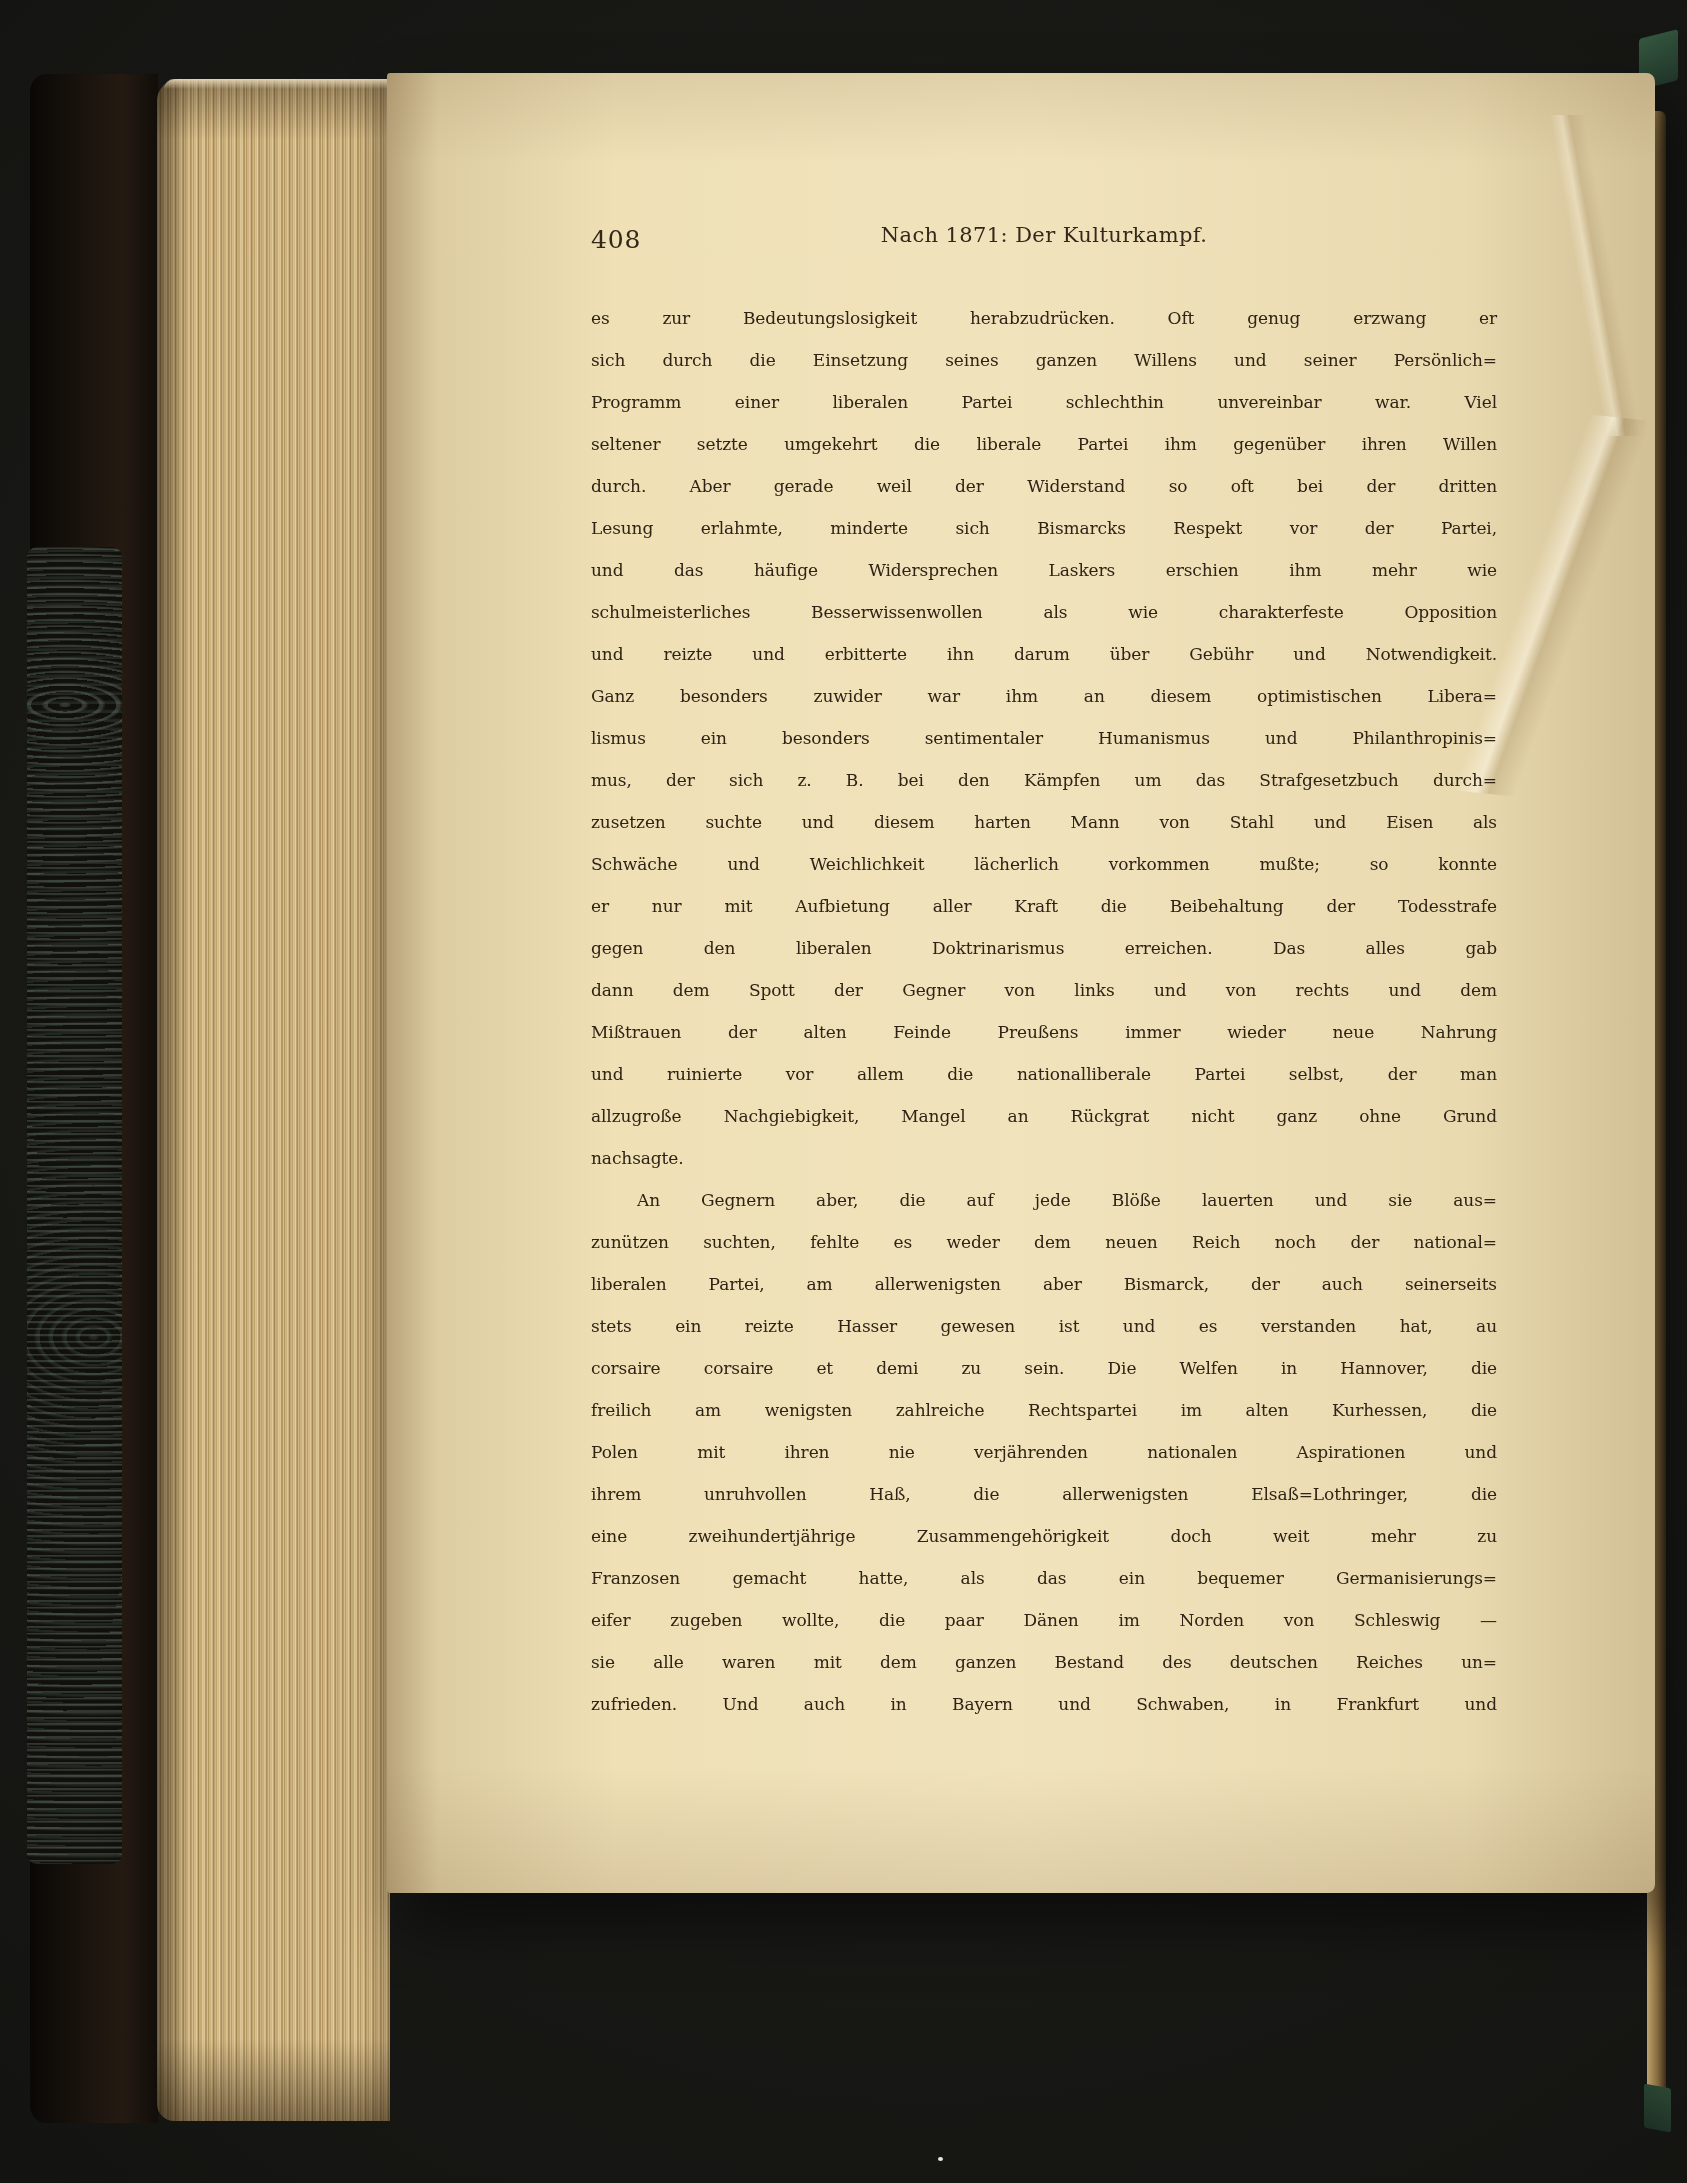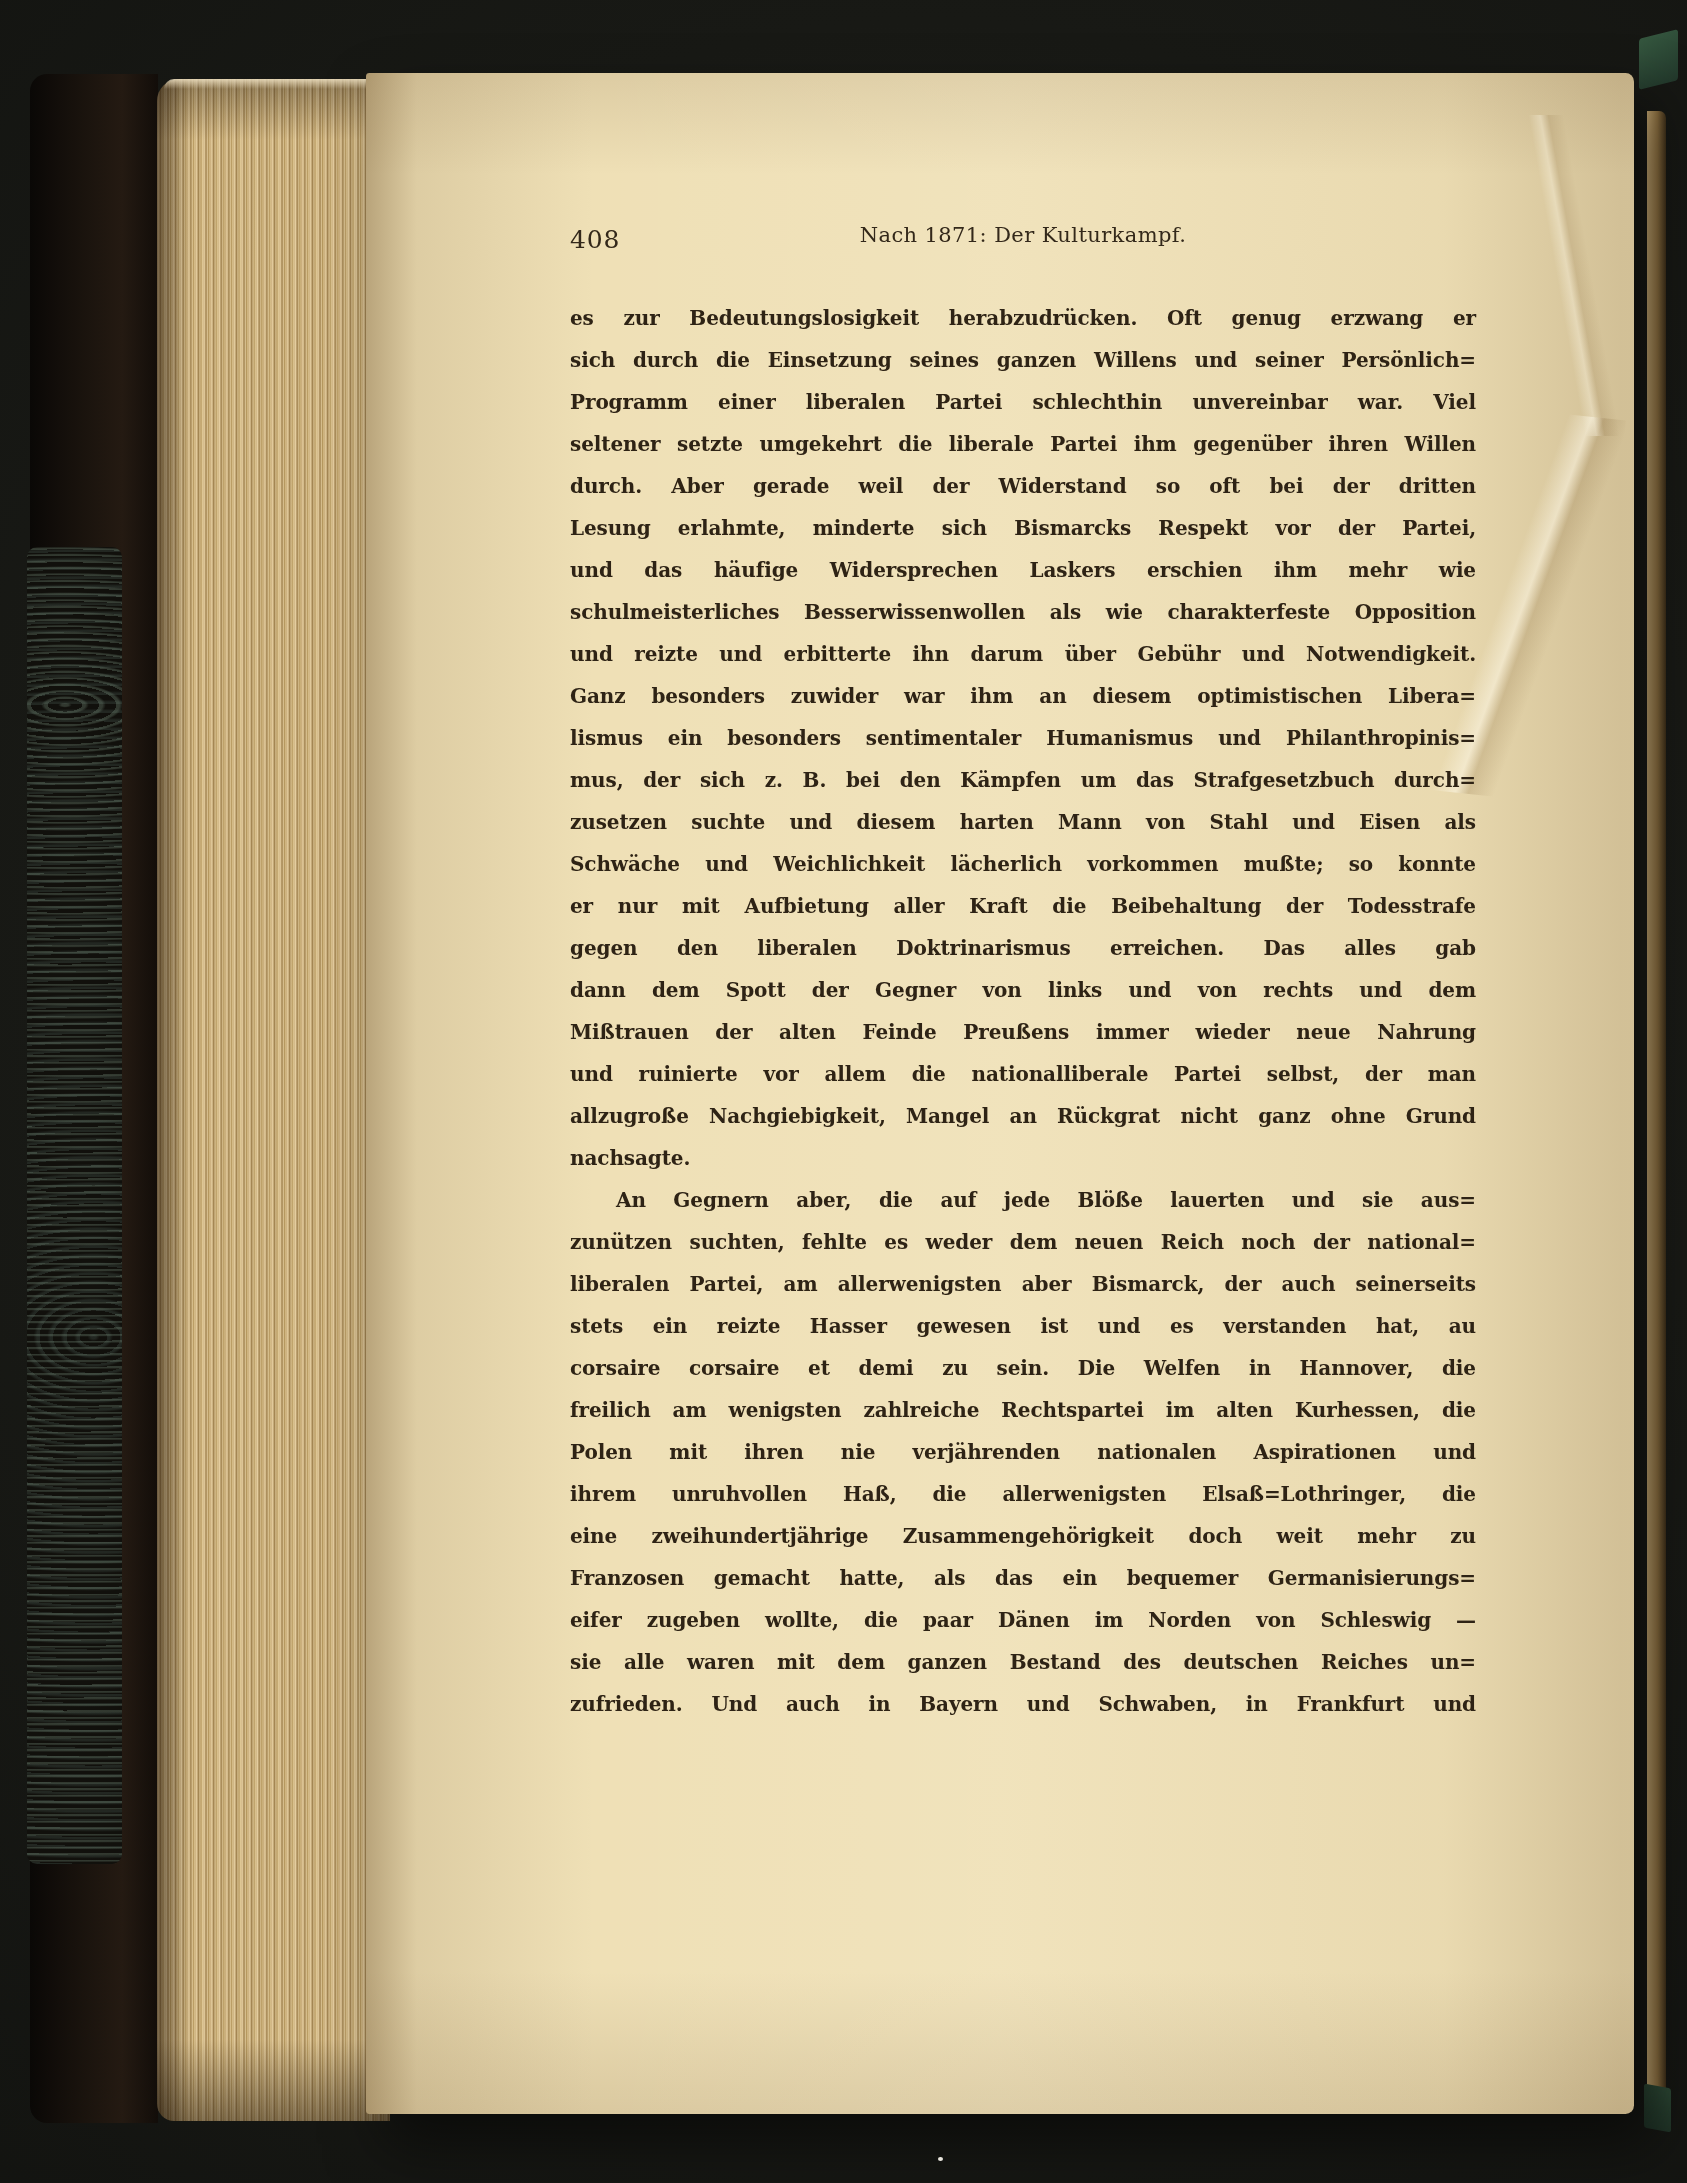--- a/index.html
+++ b/index.html
@@ -54,21 +54,21 @@
     background: linear-gradient(160deg, #35573f, #22382b);
     transform: skewY(-14deg); border-radius:3.4px;
   }
   .cover-edge-bottom {
     position:absolute; left:1644px; top:2086px; width:27px; height:44px;
     background: linear-gradient(20deg, #1d2f24, #2c4734);
     transform: skewY(10deg); border-radius:2.5px;
   }
   
   .book-page {
-    position:absolute; left:366px; top:73px; width:1268px; height:2041px;
+    position:absolute; left:387px; top:73px; width:1268px; height:1820px;
     background-color:#efe0b6;
     background-image:
       linear-gradient(90deg, rgba(95,65,25,0.38) 0%, rgba(95,65,25,0.12) 4%, rgba(255,252,240,0) 18%, rgba(255,252,240,0.10) 50%, rgba(95,65,25,0.04) 85%, rgba(95,65,25,0.20) 99%),
       linear-gradient(180deg, rgba(90,60,25,0.12) 0%, rgba(0,0,0,0) 5%, rgba(0,0,0,0) 93%, rgba(90,60,25,0.14) 100%);
     border-radius:3.4px 8.4px 8.4px 3.4px;
     box-shadow: 20px 30px 59px rgba(0,0,0,0.5);
   }
   .page-crease-1 {
     position:absolute; left:1080px; top:338px; width:160px; height:388px;
     background: linear-gradient(104deg, rgba(0,0,0,0) 40%, rgba(255,250,234,0.5) 49%, rgba(125,95,50,0.20) 54%, rgba(0,0,0,0) 64%);
@@ -79,23 +79,23 @@
     background: linear-gradient(80deg, rgba(0,0,0,0) 45%, rgba(255,250,234,0.35) 52%, rgba(125,95,50,0.15) 57%, rgba(0,0,0,0) 66%);
     pointer-events:none;
   }
   
   .content { position:absolute; left:204px; top:150px; width:906px; color:#2e2315; }
   .running-header { position:relative; height:35px; margin-bottom:39px; color:#33281a; }
   .page-number { position:absolute; left:0; top:1.7px; font-size:25px; letter-spacing:0.8px; }
   .header-title { display:block; text-align:center; font-size:21px; letter-spacing:0.4px; }
   .paragraph { margin:0; }
   .text-line {
-    font-size:20px; line-height:42px; color:#2e2315;
+    font-size:17px; line-height:42px; color:#2e2315;
     text-align:justify; text-align-last:justify;
-    letter-spacing:-0.1px; word-spacing:0.8px;font-weight:bold;
+    letter-spacing:-0.1px; word-spacing:0.8px;
   }
   .text-line.flush-left { text-align-last:left; }
   .paragraph.indent .text-line:first-child { text-indent:46px; }
   .dust-speck {
     position:absolute; left:938px; top:2157px; width:5px; height:4.2px;
     background:#e9e7df; border-radius:50%;
   }
 </style>
 </head>
 <body>

